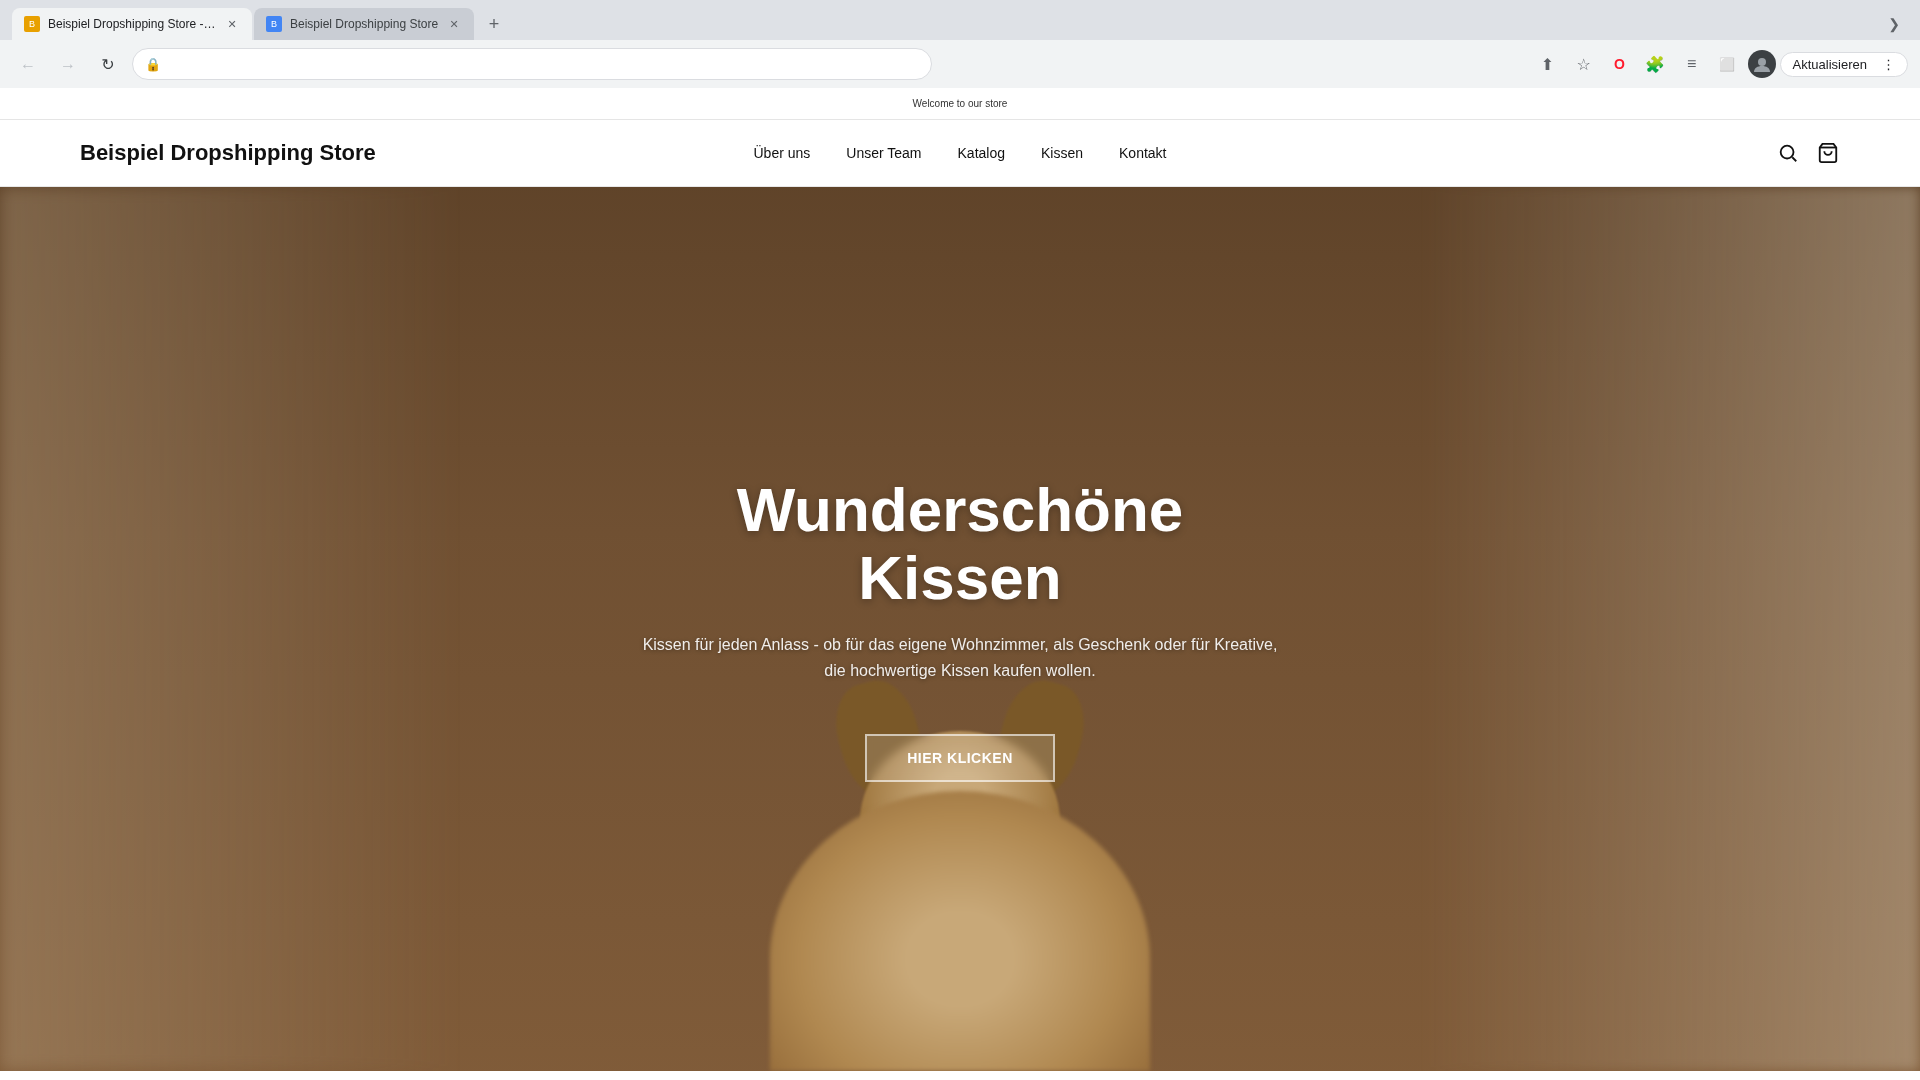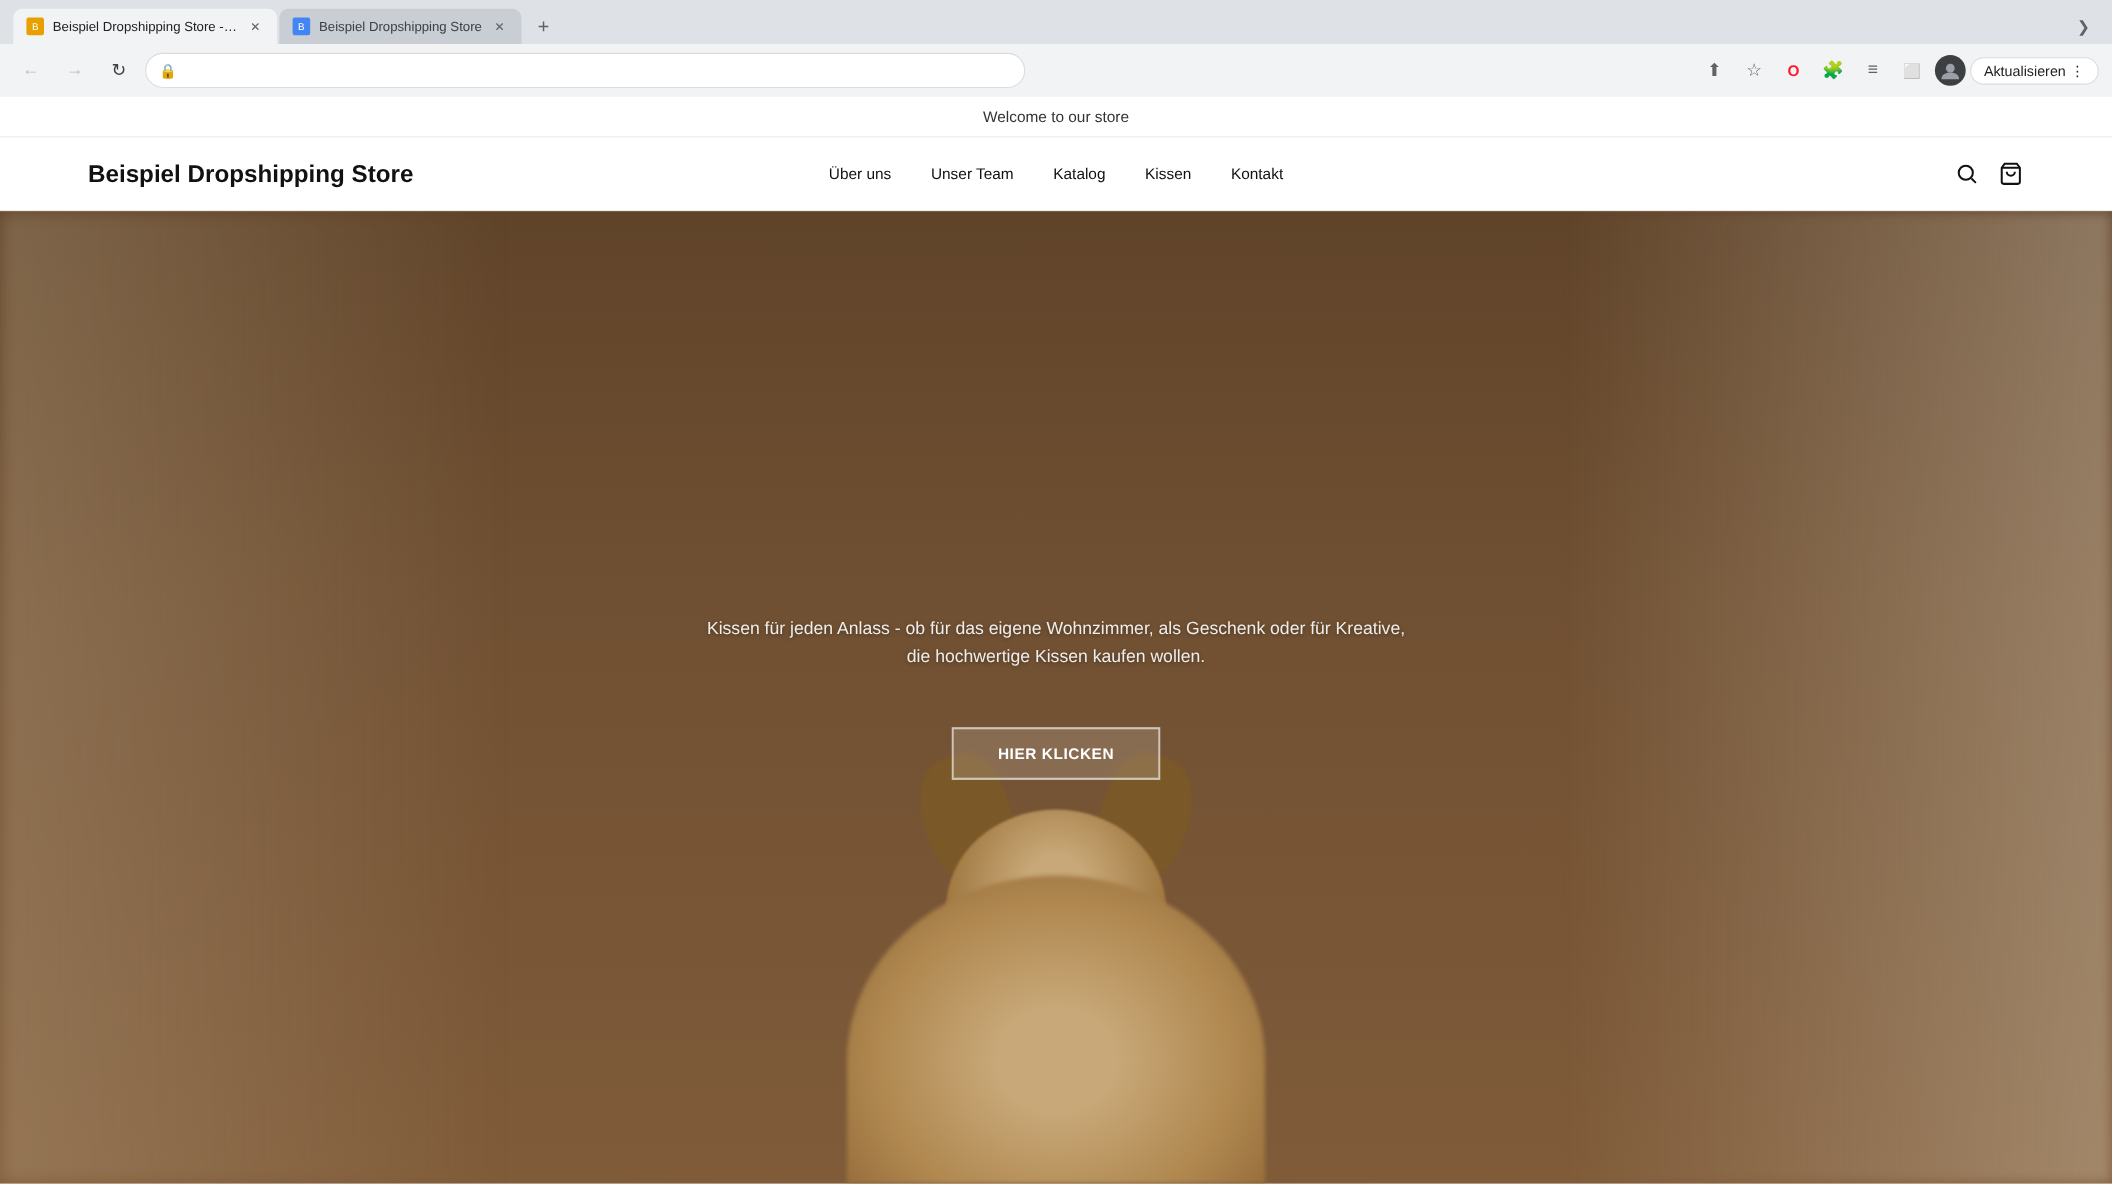--- a/index.html
+++ b/index.html
@@ -168,39 +168,39 @@
     .aktualisieren-btn {
       border: 1px solid #dadce0;
       border-radius: 16px;
       padding: 4px 12px;
       font-size: 13px;
       background: #fff;
       color: #202124;
       cursor: pointer;
       display: flex;
       align-items: center;
-      gap: 4px;
+      gap: 15px;
     }
 
     
     .website {
       width: 100%;
       height: calc(1080px - 88px);
       background: #fff;
       overflow: hidden;
     }
 
     
     .announcement-bar {
       width: 100%;
       background: #fff;
       border-bottom: 1px solid #e5e5e5;
       text-align: center;
       padding: 10px;
-      font-size: 14px;
+      font-size: 10px;
       color: #333;
     }
 
     
     .site-header {
       width: 100%;
       background: #fff;
       padding: 20px 80px;
       display: flex;
       align-items: center;
@@ -483,20 +483,21 @@
     <div class="hero-bg"></div>
     <div class="hero-left-decor"></div>
     <div class="hero-right-decor"></div>
 
     <div class="hero-dog-ear-l"></div>
     <div class="hero-dog-ear-r"></div>
     <div class="hero-dog-head"></div>
     <div class="hero-dog"></div>
 
     <div class="hero-content">
+      <h1 class="hero-title">Wunderschöne Kissen</h1>
       <p class="hero-subtitle">Kissen für jeden Anlass - ob für das eigene Wohnzimmer, als Geschenk oder für Kreative, die hochwertige Kissen kaufen wollen.</p>
       <div class="hero-buttons">
         <button class="hero-btn hero-btn-primary">Hier klicken</button>
       </div>
     </div>
   </div>
 
 </div>
 
 </body></html>

